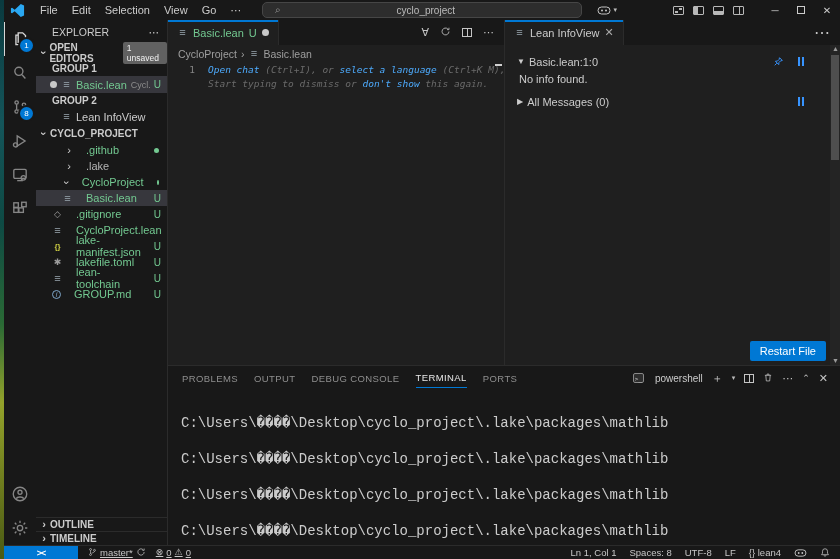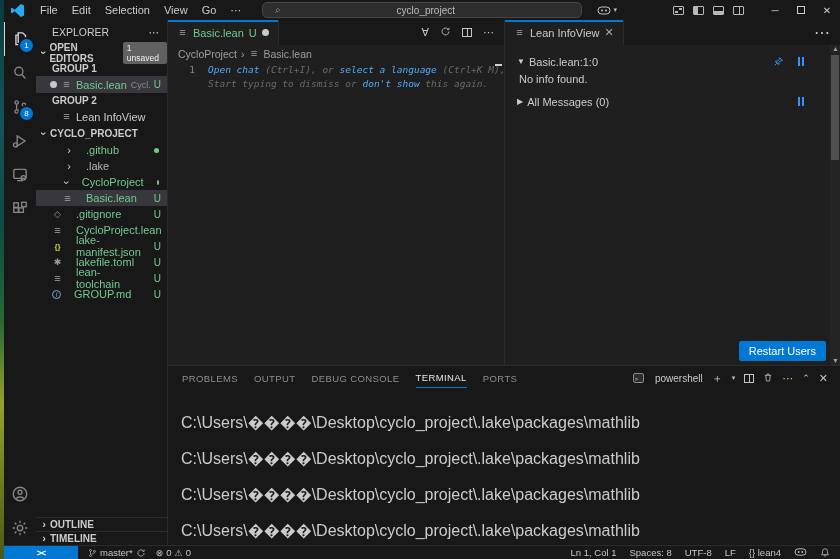--- a/index.html
+++ b/index.html
@@ -118,28 +118,28 @@
   
   .panel { height:180px; flex:0 0 180px; border-top:1px solid #2b2b2b; background:#181818; display:flex; flex-direction:column; min-width:0; }
   .panel-header { height:24px; flex:0 0 24px; display:flex; align-items:center; padding-left:14px; font-size:9.5px; }
   .ptab { margin-right:16px; color:#8f8f8f; letter-spacing:0.4px; padding:4px 0; }
   .ptab.active { color:#e7e7e7; border-bottom:1px solid #0078d4; }
   .panel-actions { margin-left:auto; display:flex; align-items:center; gap:9px; padding-right:12px; color:#c5c5c5; font-size:11px; }
   .ps-ic { width:11px; height:10px; background:#2d2d2d; border:1px solid #888; border-radius:2px; color:#ccc;
     font-size:6px; display:flex; align-items:center; justify-content:center; font-family:"DejaVu Sans Mono",monospace; }
   .ps-ic::before { content:">_"; }
   .shell-label { font-size:10px; color:#cccccc; margin-left:2px; }
-  .term { flex:1; font-family:Liberation Sans, sans-serif; font-size:16px; line-height:12px; padding:3px 0 0 13px; color:#cccccc; white-space:pre; overflow:hidden; }
+  .term { flex:1; font-family:Liberation Mono, monospace; font-size:14px; line-height:12px; padding:3px 0 0 13px; color:#cccccc; white-space:pre; overflow:hidden; }
   .tline { height:12px; }
 
   
   .statusbar { height:14px; flex:0 0 14px; background:#181818; border-top:1px solid #2b2b2b; display:flex; align-items:center; font-size:9.5px; color:#c7c7c7; }
   .sb-remote { height:100%; width:74px; background:#0078d4; color:#ffffff; display:flex; align-items:center; justify-content:center; font-size:9px; letter-spacing:-1px; font-weight:bold; }
-  .sb-item { display:flex; align-items:flex-end; gap:3px; margin-left:10px; }
-  .sb-right { margin-left:auto; display:flex; align-items:flex-start; gap:13px; margin-right:10px; }
+  .sb-item { display:flex; align-items:flex-start; gap:3px; margin-left:10px;text-decoration:underline; }
+  .sb-right { margin-left:auto; display:flex; align-items:center; gap:13px; margin-right:10px; }
   .sb-ic { font-size:9px; }
   svg.mini { stroke:#c7c7c7; fill:none; stroke-width:1.2; }
 </style>
 </head>
 <body>
 
 <div class="screen">
   <div class="wallpaper"></div>
   <div class="window">
 
@@ -410,21 +410,21 @@
               <div class="iv-row">
                 <span class="iv-tri">▶</span>
                 <span>All Messages (0)</span>
                 <span class="iv-icons">
                   <span class="pause">
                       <i></i>
                       <i></i>
                     </span>
                 </span>
               </div>
-              <button class="restart-btn">Restart Users</button>
+              <button class="restart-btn">Restart File</button>
               <div class="iv-scroll">
                 <span class="iv-arr" style="top:0;">▲</span>
                 <div class="iv-thumb"></div>
                 <span class="iv-arr" style="bottom:1px;">▼</span>
               </div>
             </div>
           </div>
         </div>
 
         <div class="panel">

